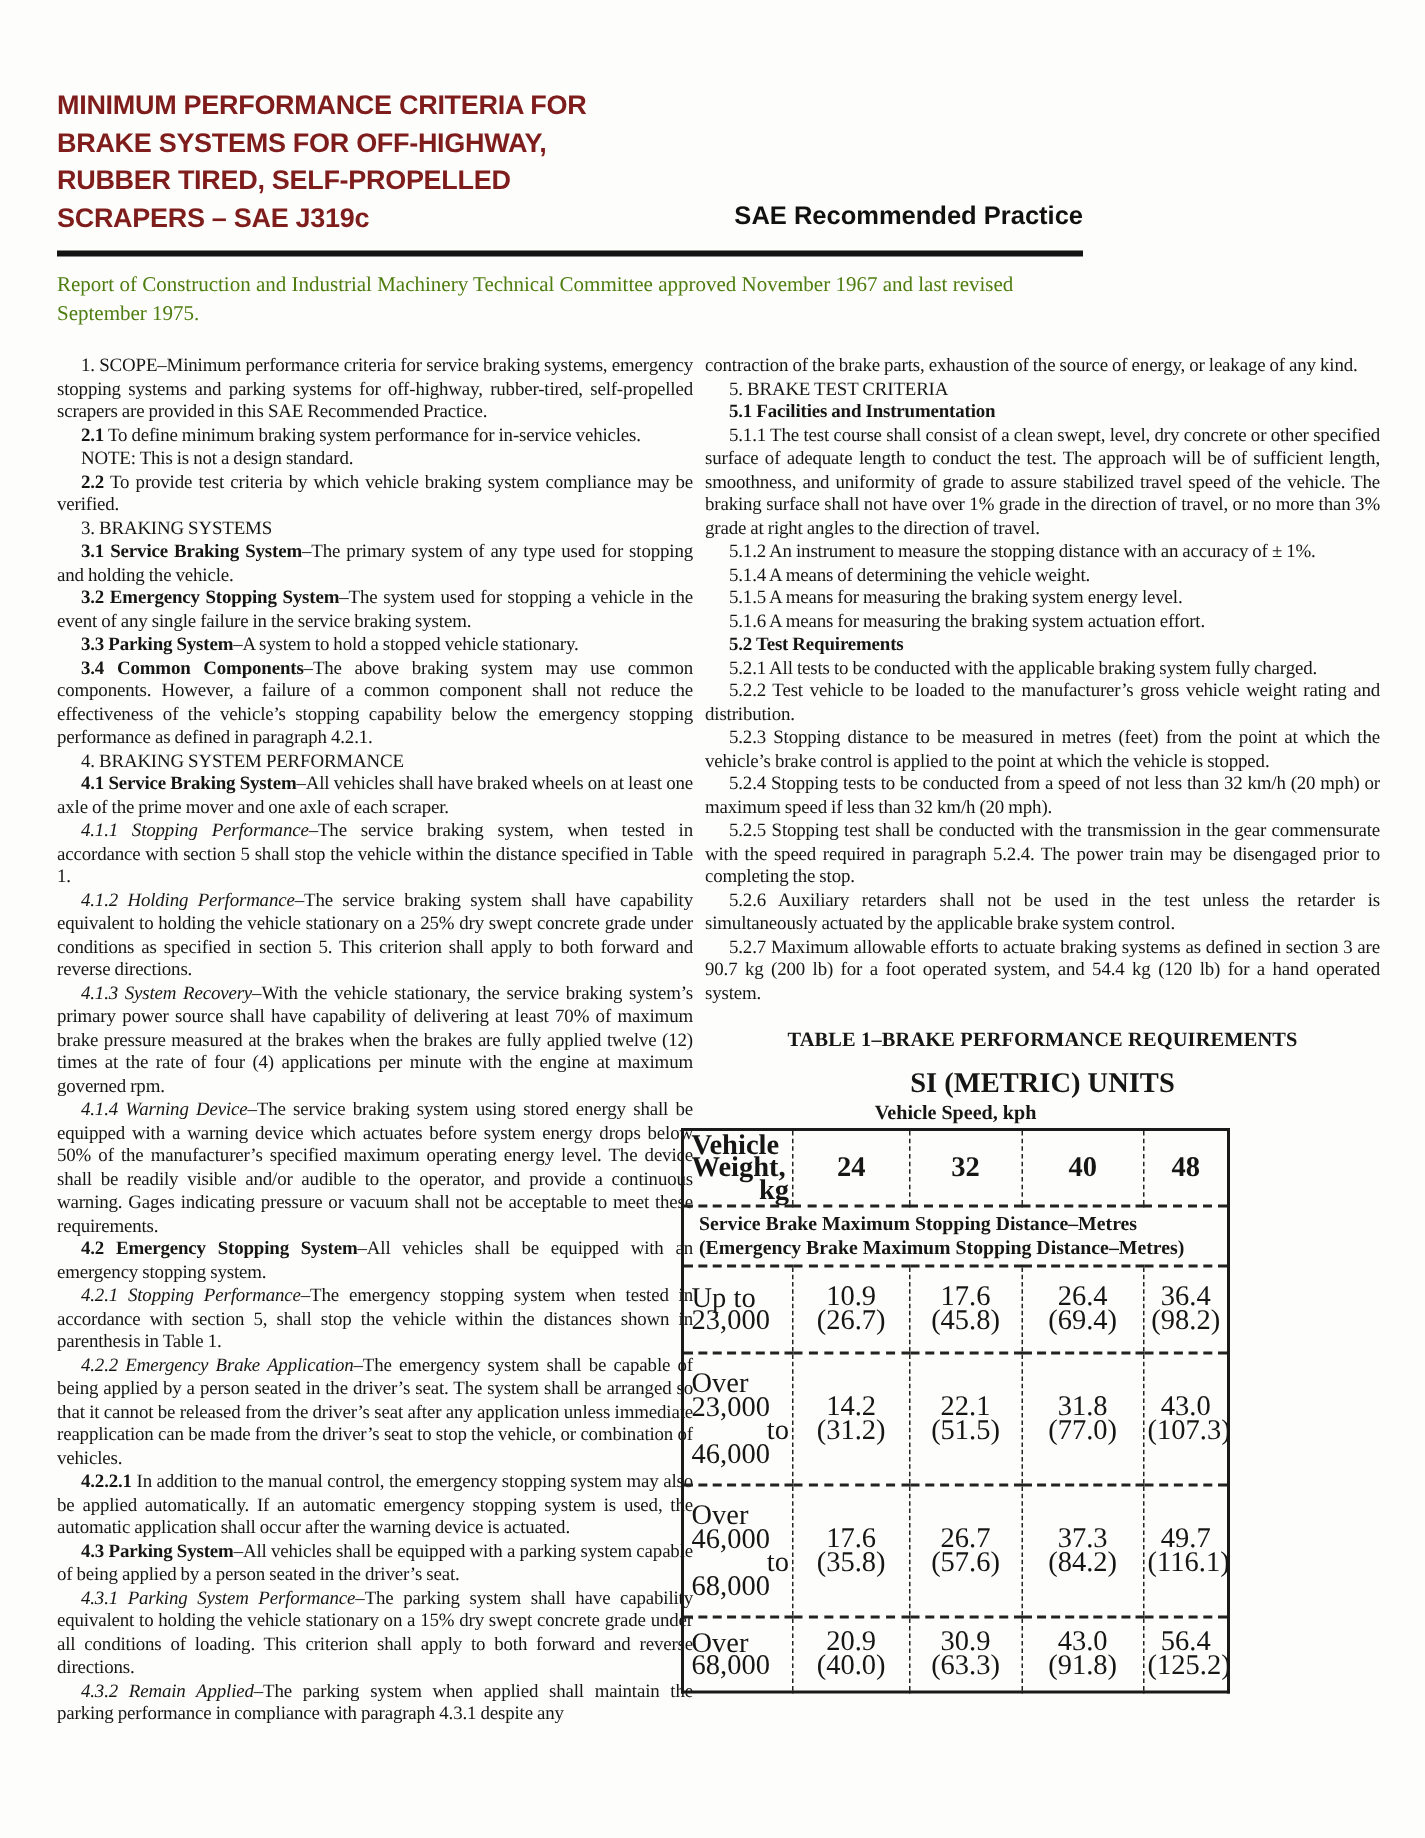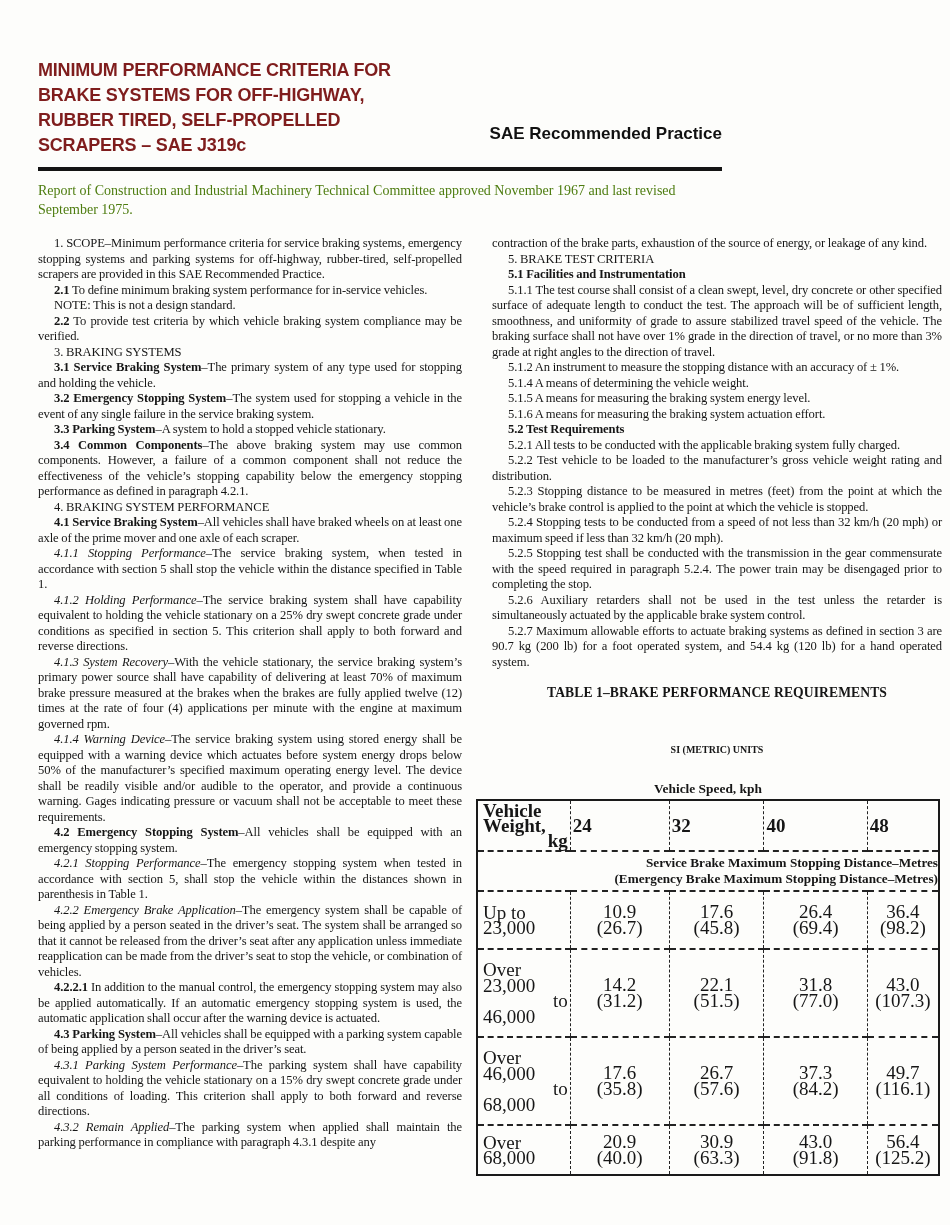--- a/index.html
+++ b/index.html
@@ -10,51 +10,51 @@
     font-family:"Liberation Serif", serif;
     overflow:hidden;
   }
   .page{position:relative;width:950px;height:1225px;box-sizing:border-box;padding:58px 28px 0 38px;}
 
   
   .hdr{width:684px;position:relative;}
   .title-row{position:relative;}
   .doc-title{margin:0;font-family:"Liberation Sans", sans-serif;font-weight:bold;
     font-size:18px;line-height:25px;letter-spacing:-0.2px;color:#7f1d1d;}
-  .doc-type{position:absolute;right:0;bottom:14px;font-family:"Liberation Sans", sans-serif;
+  .doc-type{position:absolute;right:0;bottom:4px;font-family:"Liberation Sans", sans-serif;
     font-weight:bold;font-size:17px;color:#111;}
   .rule{width:100%;height:4px;background:#141414;margin-top:9px;}
   .report-note{margin:10px 0 0 0;font-size:14px;line-height:19px;color:#4d7c0f;}
 
   
-  .columns{display:flex;gap:30px;margin-top:17px;align-items:flex-start;}
+  .columns{display:flex;gap:8px;margin-top:17px;align-items:flex-start;}
   .col-left{width:424px;flex:0 0 424px;}
   .col-right{width:450px;flex:0 0 450px;}
   .para{margin:0;font-size:12.6px;line-height:15.5px;text-align:justify;
     text-indent:16px;letter-spacing:-0.1px;word-spacing:-0.3px;color:#161616;}
   .para.no-indent{text-indent:0;}
   .seg-b{font-weight:bold;}
   .seg-i{font-style:italic;}
 
   
   .tcaption{margin-top:15px;text-align:center;font-weight:bold;font-size:13.6px;letter-spacing:0.1px;font-family:Liberation Serif, serif;}
-  .tunits{margin-top:43px;text-align:center;font-weight:bold;font-size:10px;}
-  .ttable-wrap{width:464px;margin-left:-16px;margin-top:26px;}
+  .tunits{margin-top:11px;text-align:center;font-weight:bold;font-size:19px;}
+  .ttable-wrap{width:366px;margin-left:-16px;}
   .tspeed{text-align:center;font-weight:bold;font-size:13.4px;margin-bottom:2px;}
   table.brake{border-collapse:collapse;width:100%;table-layout:fixed;
     border:2.5px solid #1a1a1a;background:transparent;}
   table.brake td{border-left:1.6px dashed #222;border-top:2px dashed #222;
     font-size:19px;vertical-align:middle;padding:2px 2px;}
   table.brake tr td:first-child{border-left:none;}
   table.brake tr.head-row td{border-top:none;height:44px;font-weight:bold;}
   .wcell{text-align:left;padding-left:5px !important;line-height:15px;}
   .wcell .wline{display:block;}
   .wcell .wline.center{text-align:right;}
-  .numhead{font-weight:bold;font-size:13.6px;}
-  tr.span-row td{text-align:right;font-weight:bold;line-height:16px;font-size:13.2px;padding:3px 0;}
+  .numhead{text-align:center;font-weight:bold;font-size:13.6px;}
+  tr.span-row td{text-align:left;font-weight:bold;line-height:16px;font-size:13.2px;padding:3px 10px;}
   tr.data-row td{text-align:center;line-height:16.5px;}
   tr.data-row td.wcell{text-align:left;line-height:15.5px;}
   tr.r1 td{height:52px;}
   tr.r2 td{height:82px;}
   tr.r3 td{height:82px;}
   tr.r4 td{height:44px;}
 </style>
 </head>
 <body>
 

